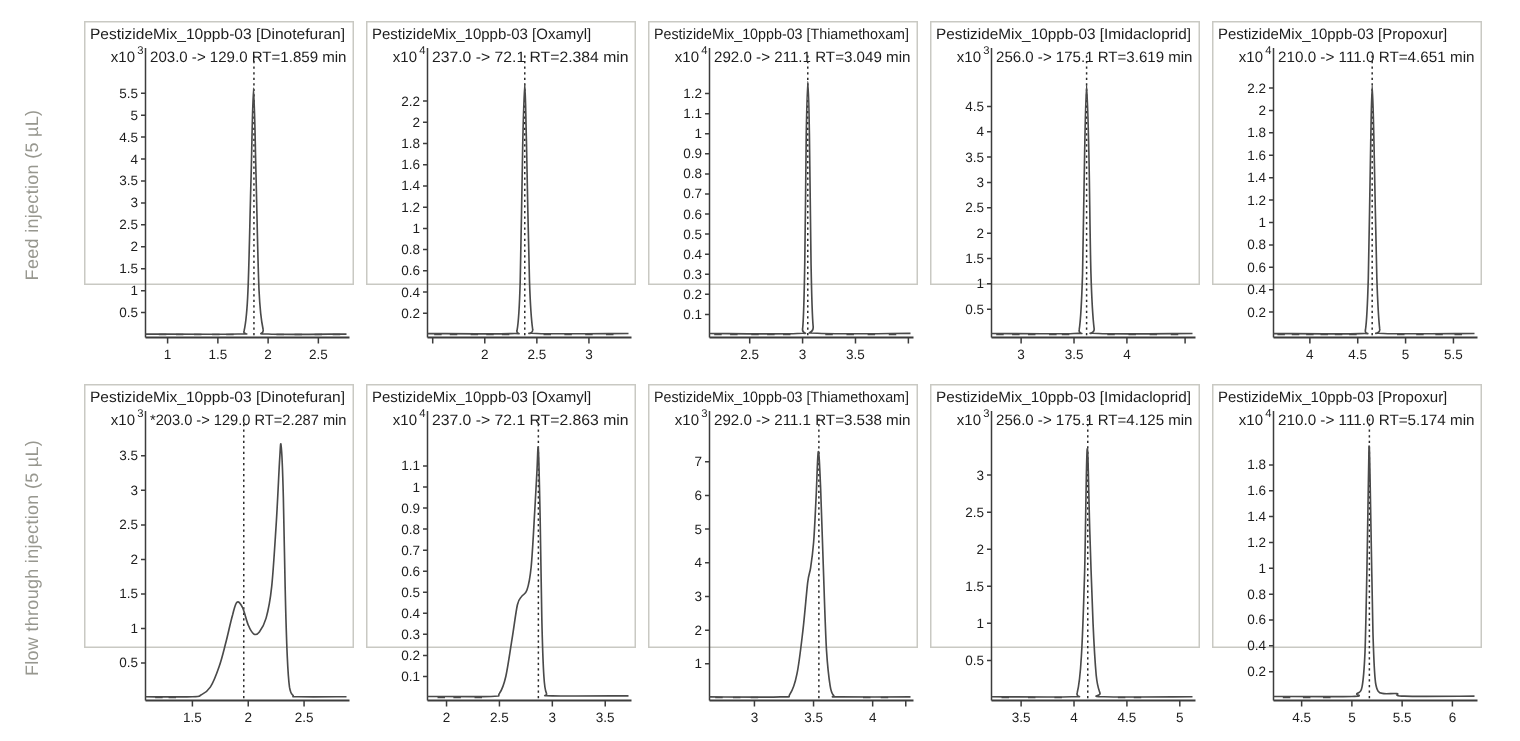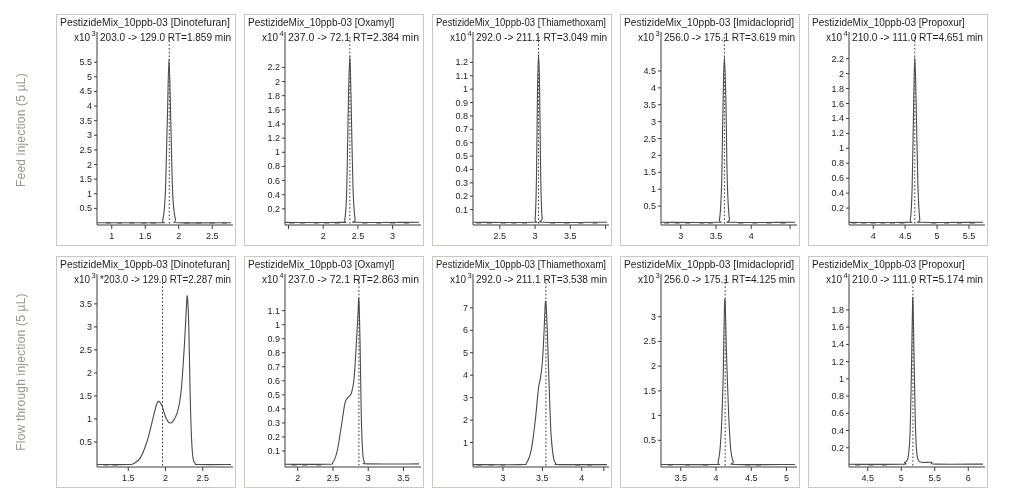--- a/index.html
+++ b/index.html
@@ -5,21 +5,21 @@
   html,body{margin:0;padding:0;background:#ffffff;}
   body{
     width:1013px;height:494px;position:relative;overflow:hidden;
     font-family:"Liberation Sans", sans-serif;
   }
   .row-label{
     position:absolute;left:21px;transform:translate(-50%,-50%) rotate(-90deg);
     white-space:nowrap;color:#97978f;font-size:12px;letter-spacing:.2px;
   }
   .panel{
-    position:absolute;width:180px;height:232px;background:#ffffff;
+    position:absolute;width:180px;height:176px;background:#ffffff;
     border:1px solid #c9c9c3;box-sizing:border-box;
   }
   .panel svg{display:block}
   svg text{font-family:"Liberation Sans", sans-serif;fill:#1d1d1d;}
   .t-title{font-size:10px;}
   .t-scale{font-size:10px;}
   .t-exp{font-size:7.5px;}
   .t-ann{font-size:10px;}
   .t-tick{font-size:9px;}
 </style>

